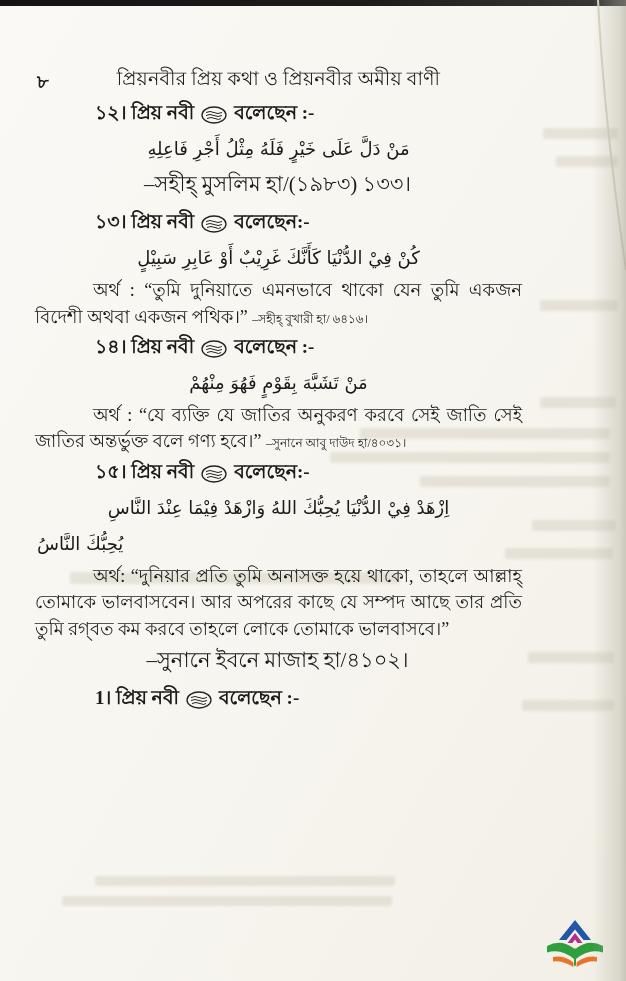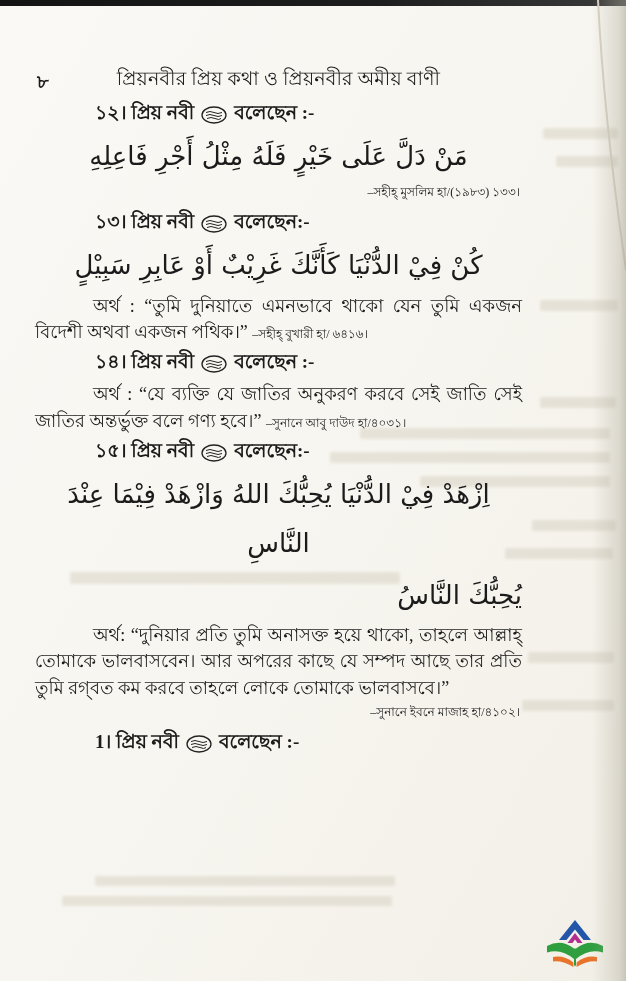--- a/index.html
+++ b/index.html
@@ -36,31 +36,31 @@
   }
   .hadith{margin-top:2px;}
   .heading{
     font-size:19px;font-weight:bold;margin:0 0 2px 60px;
     display:flex;align-items:center;gap:7px;
   }
   .saw{display:inline-flex;align-items:center;transform:translateY(1px);}
   .arabic{
     direction:rtl;
     font-family:"DejaVu Sans","Liberation Sans",sans-serif;
-    font-size:26px;line-height:1.9;
+    font-size:18px;line-height:1.9;
     text-align:center;margin:2px 0 2px 0;
     letter-spacing:.5px;
   }
-  .arabic.align-left{text-align:right;margin-left:2px;}
+  .arabic.align-left{text-align:left;margin-left:2px;}
   .bengali{
     font-size:18px;line-height:1.46;text-align:justify;
     text-indent:58px;margin:2px 0 0 0;
   }
   .source-line{
-    text-align:right;font-size:12px;margin:2px 2px 4px 0;
+    text-align:center;font-size:21px;margin:2px 2px 4px 0;
   }
   .source-inline{font-size:12px;white-space:nowrap;}
   .logo{
     position:absolute;right:20px;bottom:6px;width:62px;height:58px;
   }
   
   .ghost{
     position:absolute;background:#cfc9b9;opacity:.42;
     filter:blur(1.6px);border-radius:2px;pointer-events:none;
   }
@@ -129,20 +129,21 @@
       <div class="heading">
         <span>১৪। প্রিয় নবী</span>
         <span class="saw">
           <svg width="26" height="18" viewBox="0 0 26 18">
               <ellipse cx="13" cy="9" rx="12" ry="8" fill="none" stroke="#222" stroke-width="1.3"></ellipse>
               <path d="M5 6.5 Q9 4.5 13 6.5 T21 6.5 M5 9.5 Q9 7.5 13 9.5 T21 9.5 M6 12.5 Q10 10.5 14 12.5 T20 12.5" fill="none" stroke="#222" stroke-width="1"></path>
             </svg>
         </span>
         <span>বলেছেন :-</span>
       </div>
+      <p class="arabic" dir="rtl">مَنْ تَشَبَّهَ بِقَوْمٍ فَهُوَ مِنْهُمْ</p>
       <p class="bengali">
         <span>অর্থ : “যে ব্যক্তি যে জাতির অনুকরণ করবে সেই জাতি সেই জাতির অন্তর্ভুক্ত বলে গণ্য হবে।”</span>
         <span class="source-inline">–সুনানে আবু দাউদ হা/৪০৩১।</span>
       </p>
     </section>
 
     <section class="hadith">
       <div class="heading">
         <span>১৫। প্রিয় নবী</span>
         <span class="saw">

